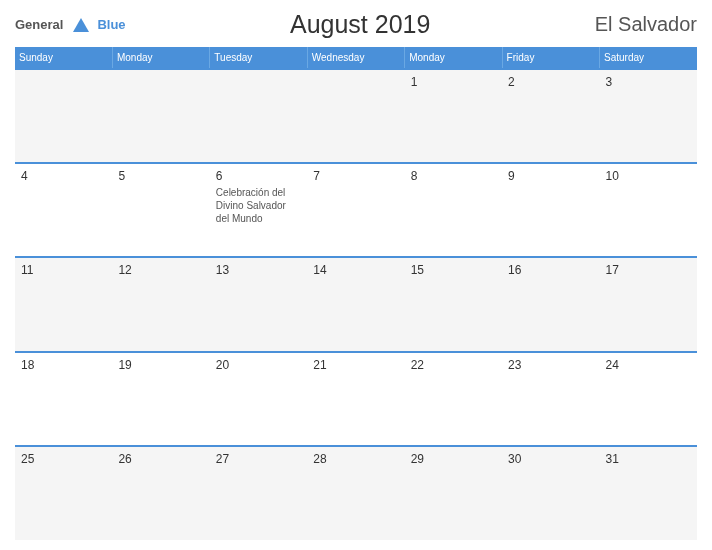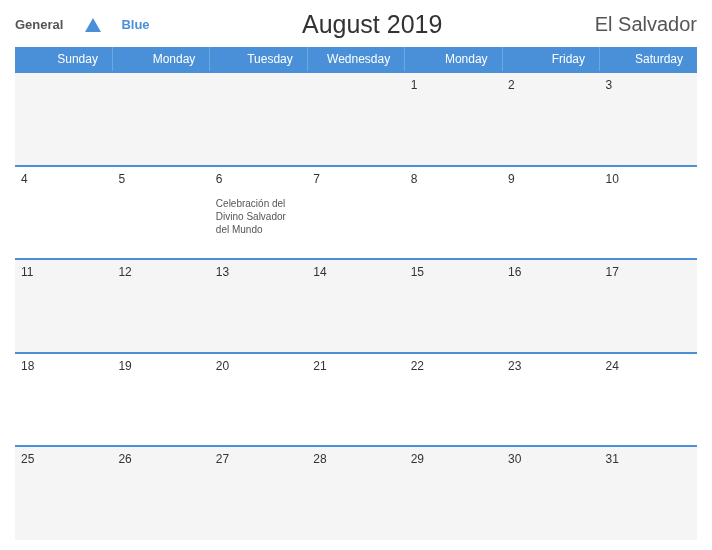--- a/index.html
+++ b/index.html
@@ -18,21 +18,21 @@
       width: 100%;
       display: flex;
       align-items: center;
       justify-content: space-between;
       margin-bottom: 8px;
     }
 
     .logo {
       display: flex;
       align-items: center;
-      gap: 20px;
+      gap: 8px;
     }
 
     .logo-text-general {
       font-size: 13px;
       color: #555;
       font-weight: bold;
     }
 
     .logo-text-blue {
       font-size: 13px;
@@ -69,24 +69,24 @@
       border-collapse: collapse;
       flex: 1;
     }
 
     .calendar thead tr {
       background-color: #4a90d9;
     }
 
     .calendar thead th {
       color: #fff;
-      font-size: 12px;
+      font-size: 10px;
       font-weight: normal;
-      padding: 5px 14px;
-      text-align: right;
+      padding: 5px 4px;
+      text-align: left;
       border-right: 1px solid #6aa8e3;
       width: calc(100% / 7);
     }
 
     .calendar thead th:last-child {
       border-right: none;
     }
 
     .calendar tbody tr {
       border-top: 2px solid #4a90d9;
@@ -114,21 +114,21 @@
     .day-number {
       font-size: 12px;
       color: #333;
       display: block;
       margin-bottom: 3px;
     }
 
     .event {
       font-size: 10px;
       color: #555;
-      margin-top: 11px;
+      margin-top: 3px;
       line-height: 1.3;
     }
 
     .empty {
       background-color: #f5f5f5;
     }
   </style>
 </head>
 <body>
 

